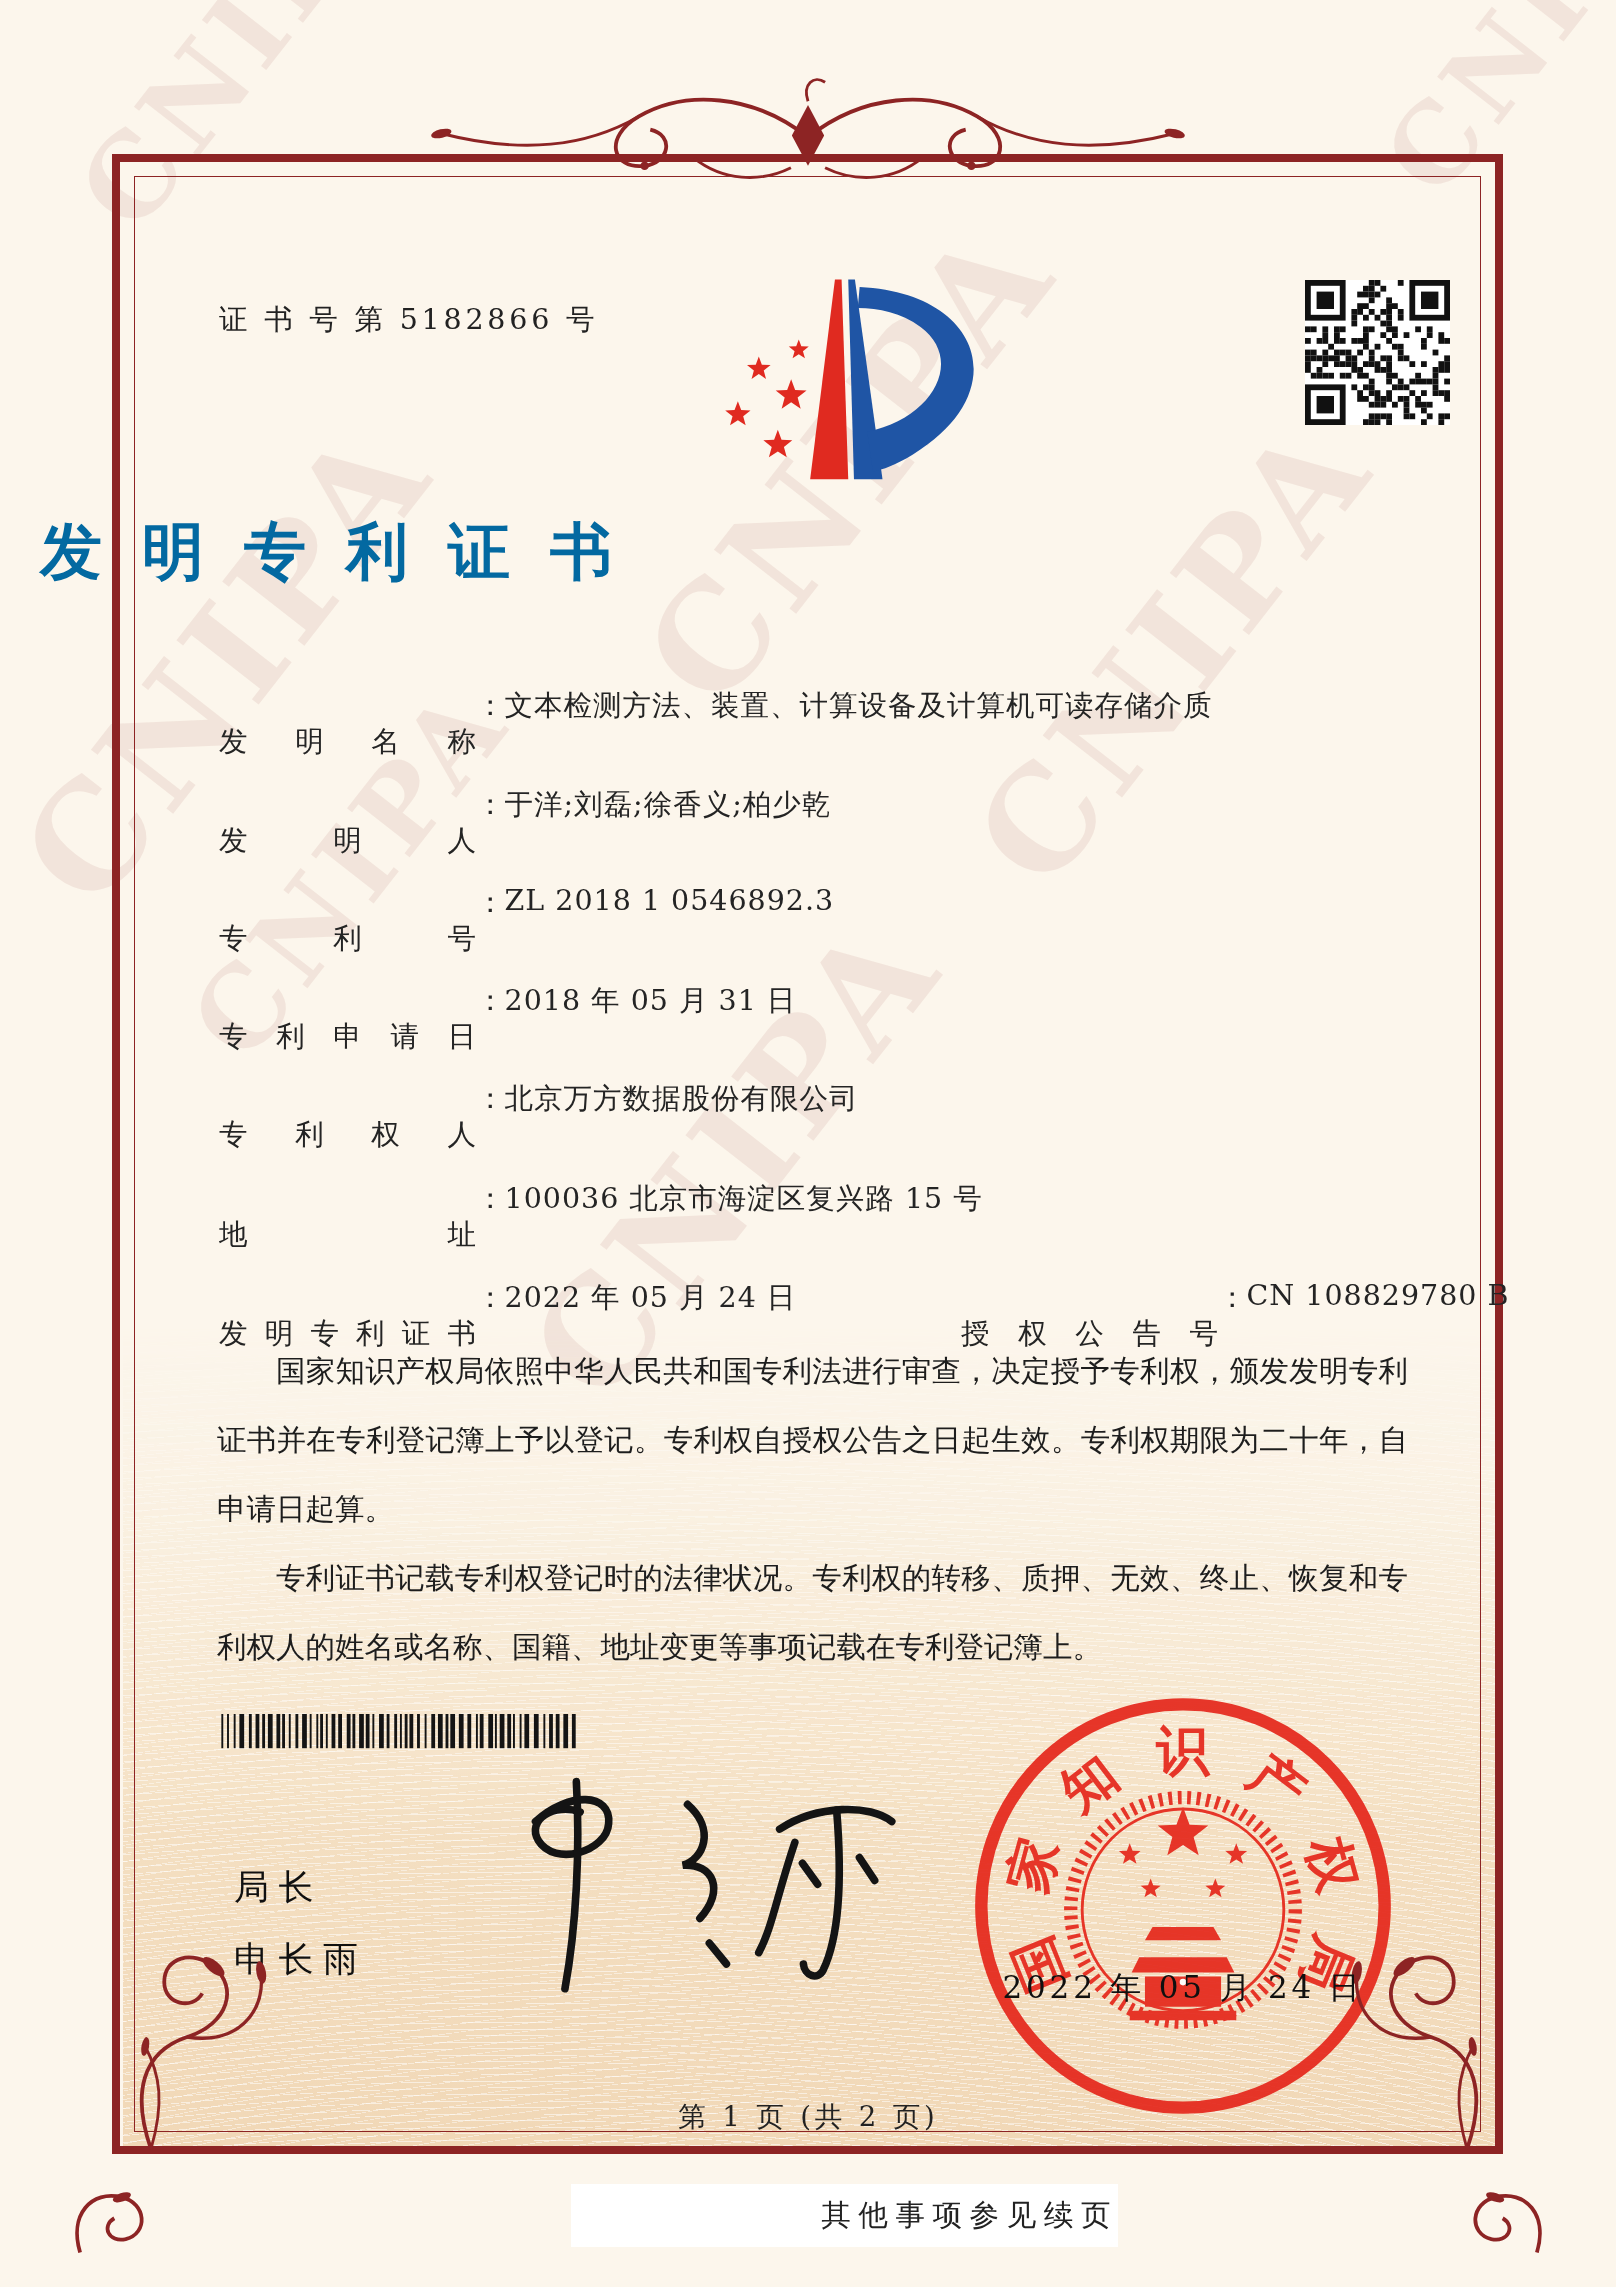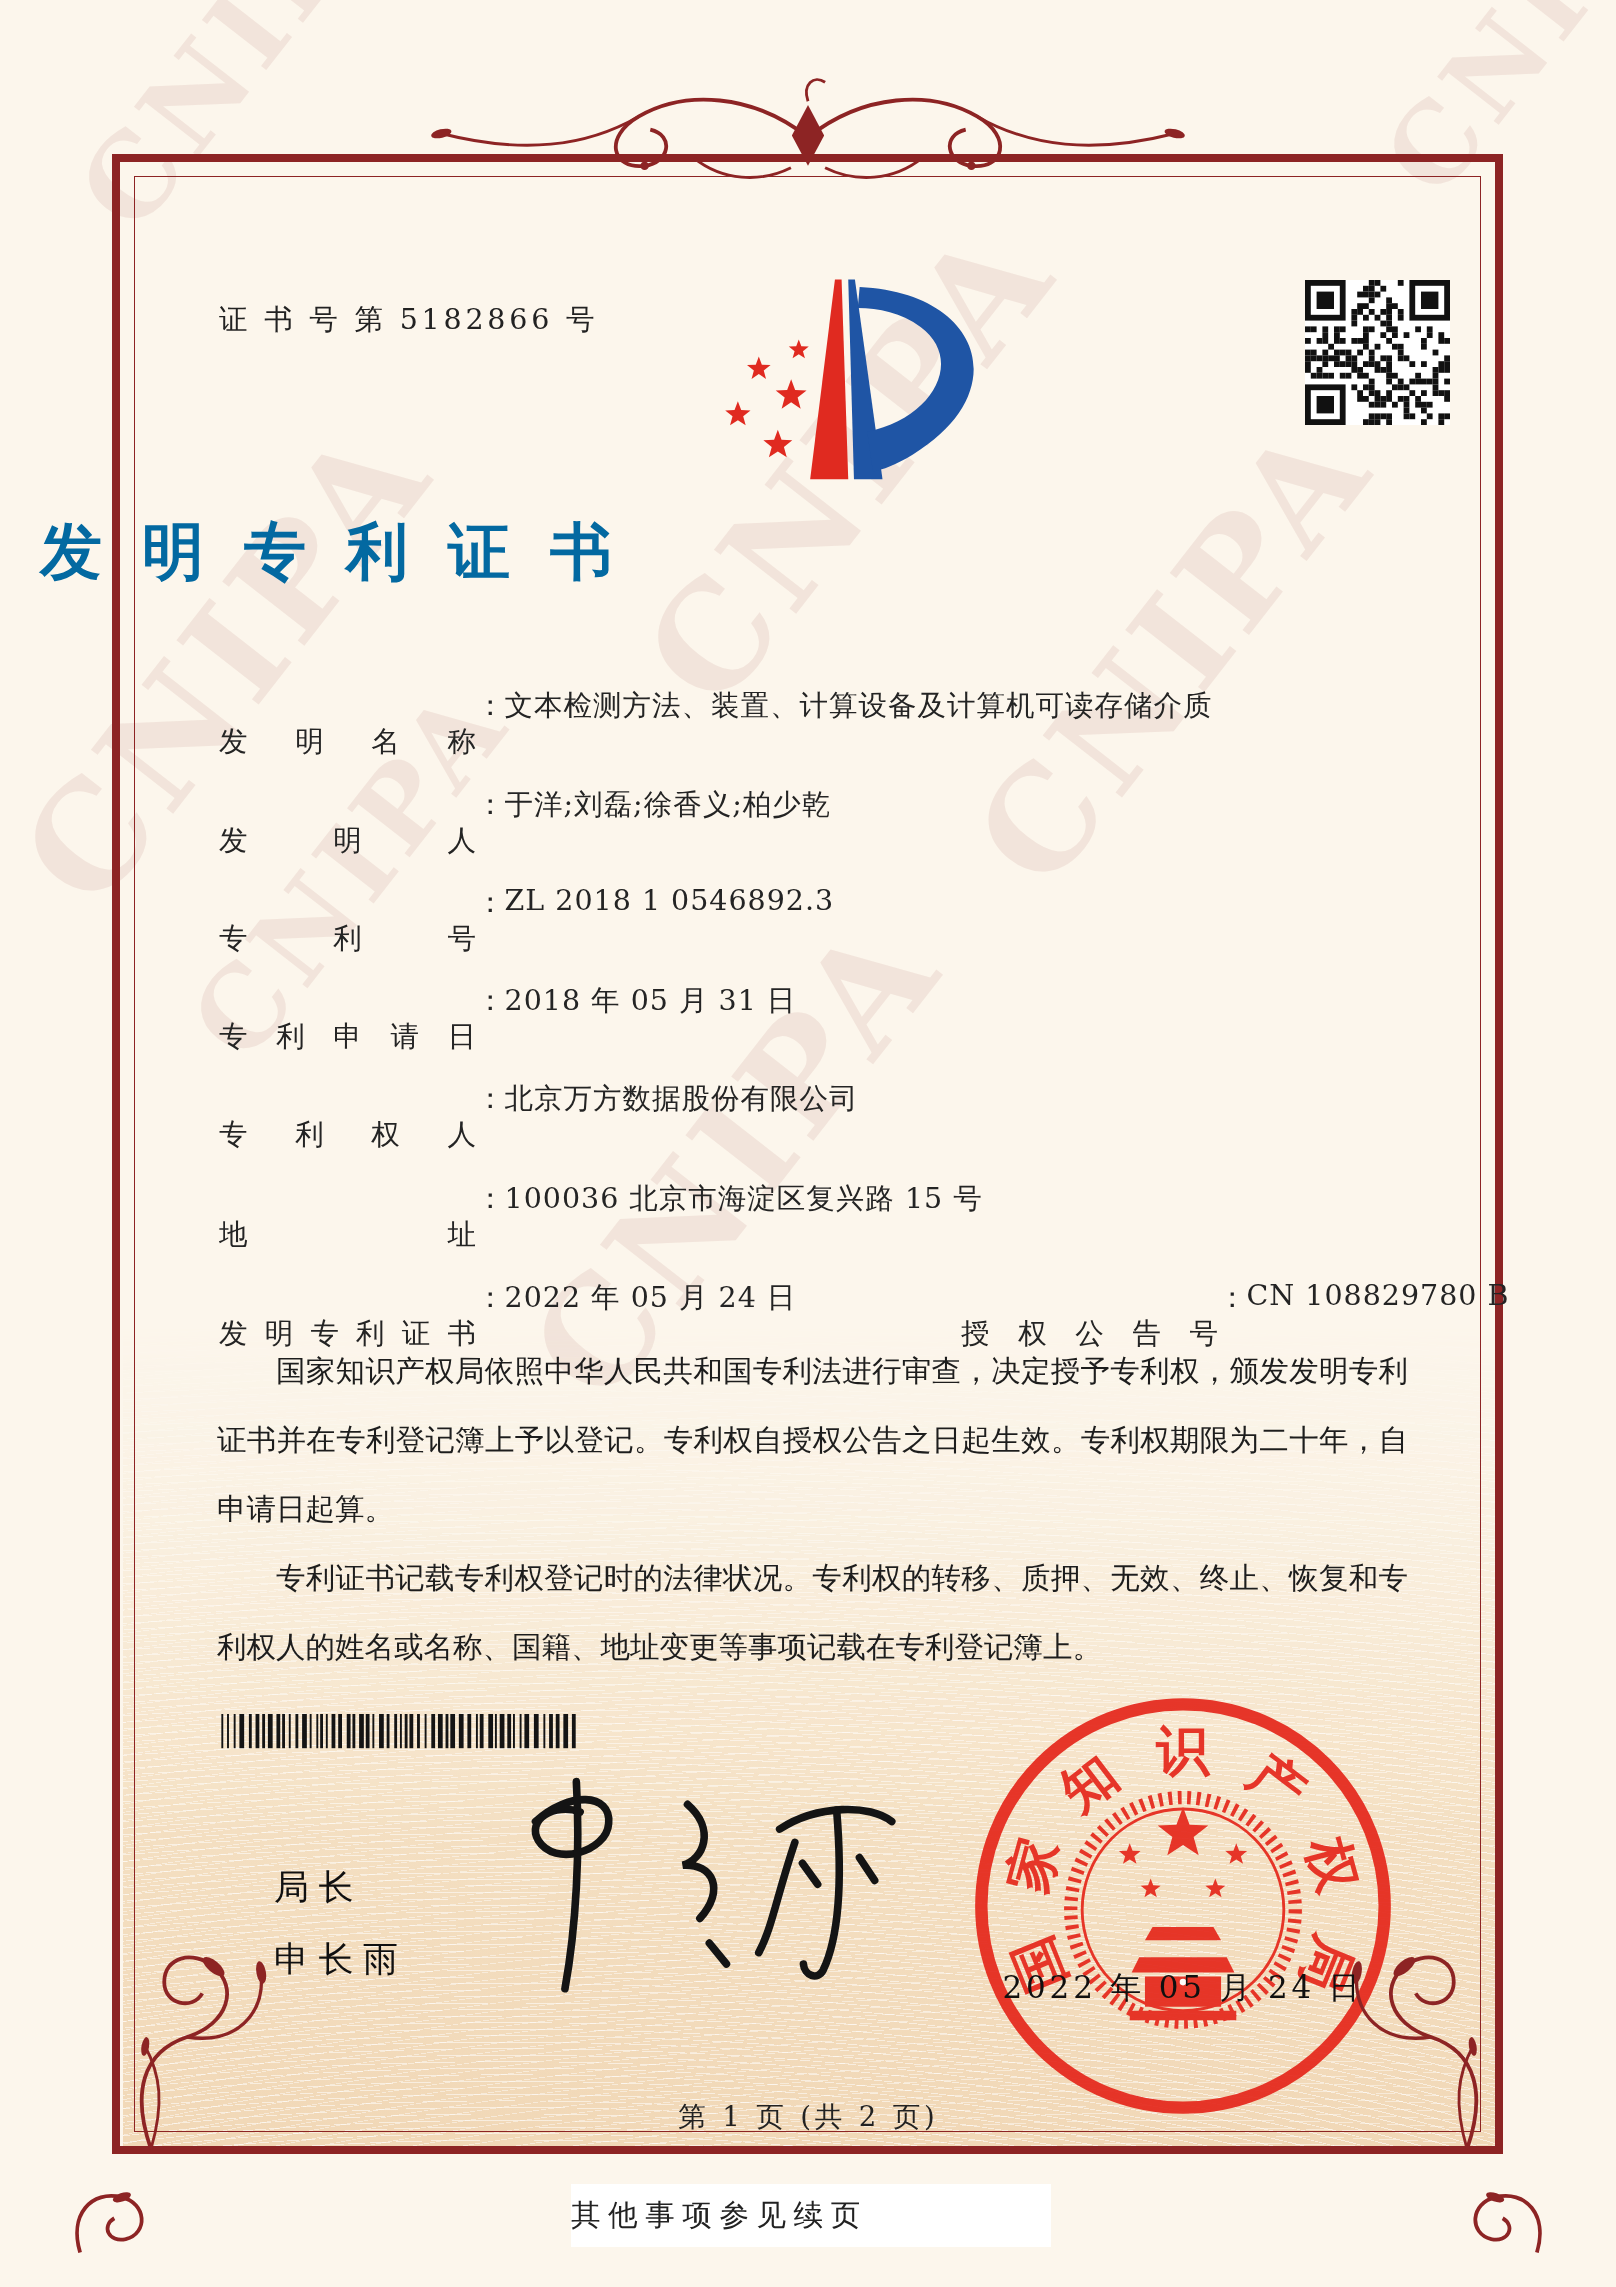--- a/index.html
+++ b/index.html
@@ -56,29 +56,29 @@
   .fvalue{display:inline-block;vertical-align:top;letter-spacing:1px;}
   .fpair2{position:absolute;left:742px;top:0;white-space:nowrap;text-decoration:underline;}
   
   .bodytext{
     left:217px;top:1337px;width:1191px;
     font-size:29.5px;line-height:69px;text-align:justify;
     color:#1d1d1d;
   }
   .bodytext p{margin:0;text-indent:59px;}
   
-  .director{left:234px;top:1851px;font-size:35px;line-height:72px;letter-spacing:9.5px;color:#101010;margin-left:40px;}
+  .director{left:234px;top:1851px;font-size:35px;line-height:72px;letter-spacing:9.5px;color:#101010;}
   .sealdate{
     left:968px;top:1967px;width:430px;text-align:center;
     font-size:31px;letter-spacing:3.8px;color:#101010;z-index:4;
   }
   .pageno{left:0;top:2098px;width:100%;text-align:center;font-size:27.6px;letter-spacing:3.8px;color:#222;}
   .notestrip{
-    left:571px;top:2184px;width:480px;height:63px;background:#ffffff;
-    display:flex;align-items:center;justify-content:flex-start;
+    left:571px;top:2184px;width:547px;height:63px;background:#ffffff;
+    display:flex;align-items:center;justify-content:flex-end;
     font-size:29.5px;letter-spacing:7.6px;color:#222;z-index:3;
   }
   svg{display:block;}
   .orn{z-index:2;}
 </style>
 </head>
 <body>
 
 <div id="wm-layer">
     <div class="wm" style="left: 19px; top: -28.5px; font-size: 112px;">CNIPA</div>

